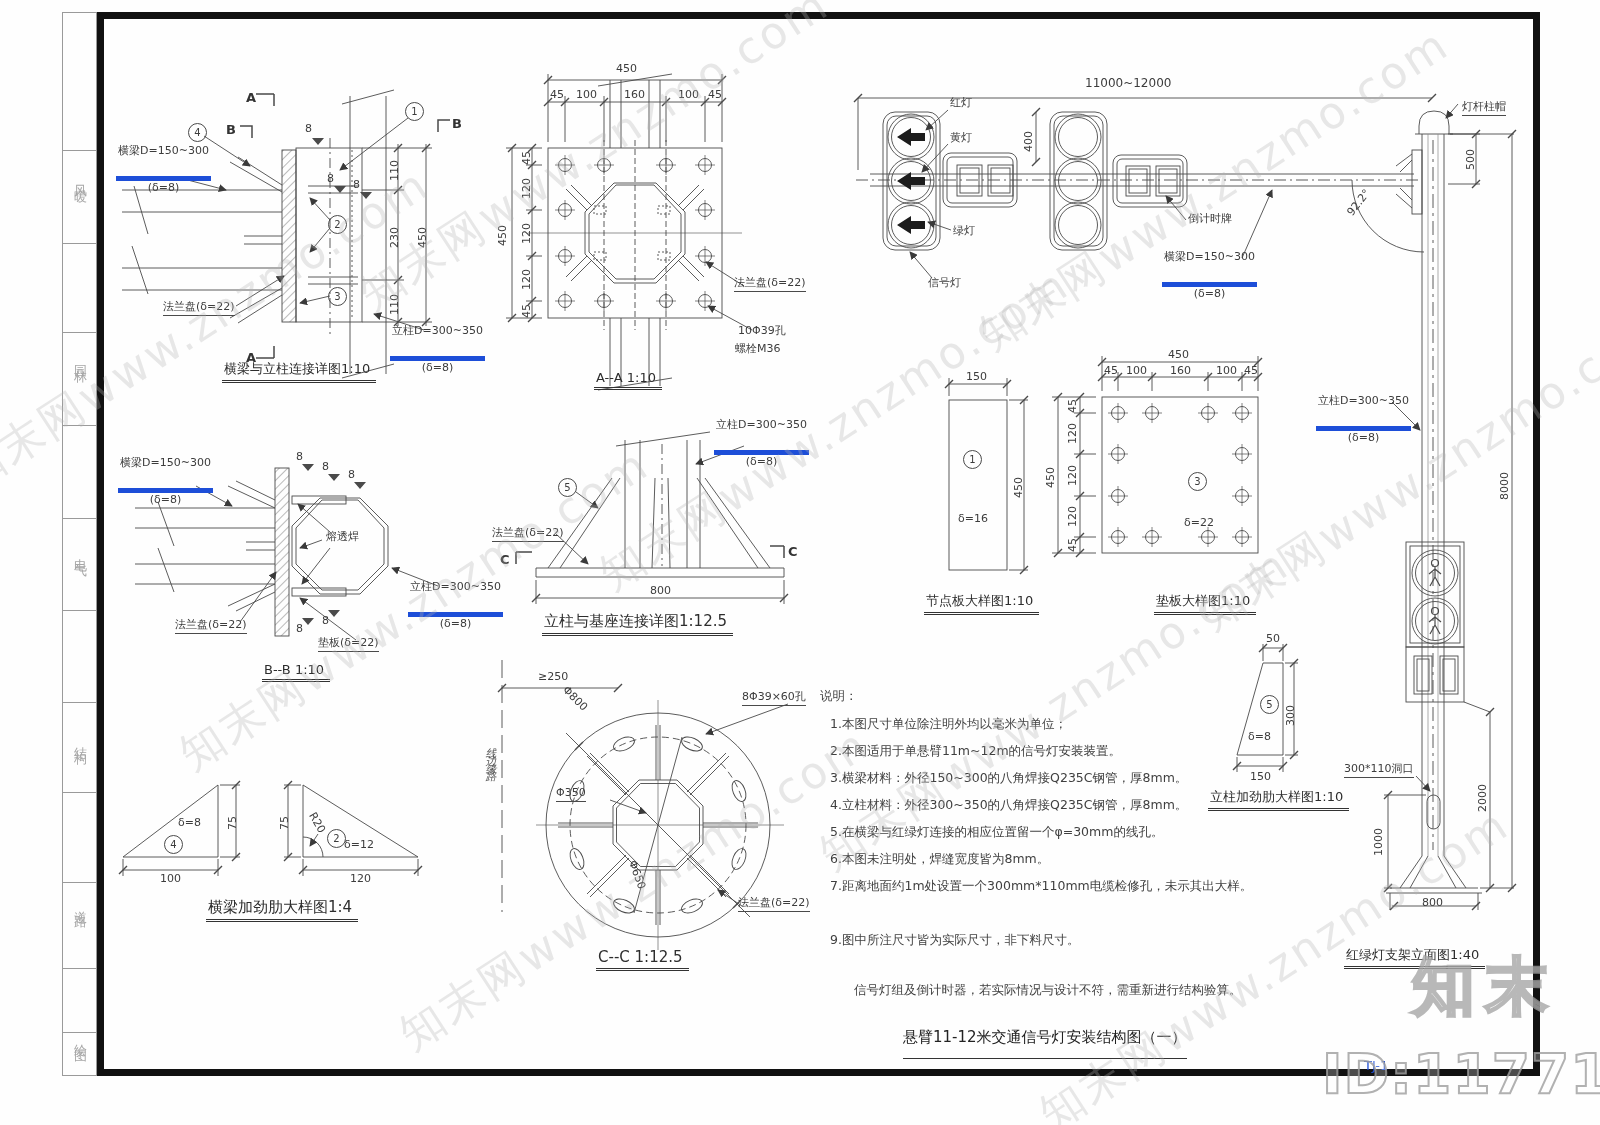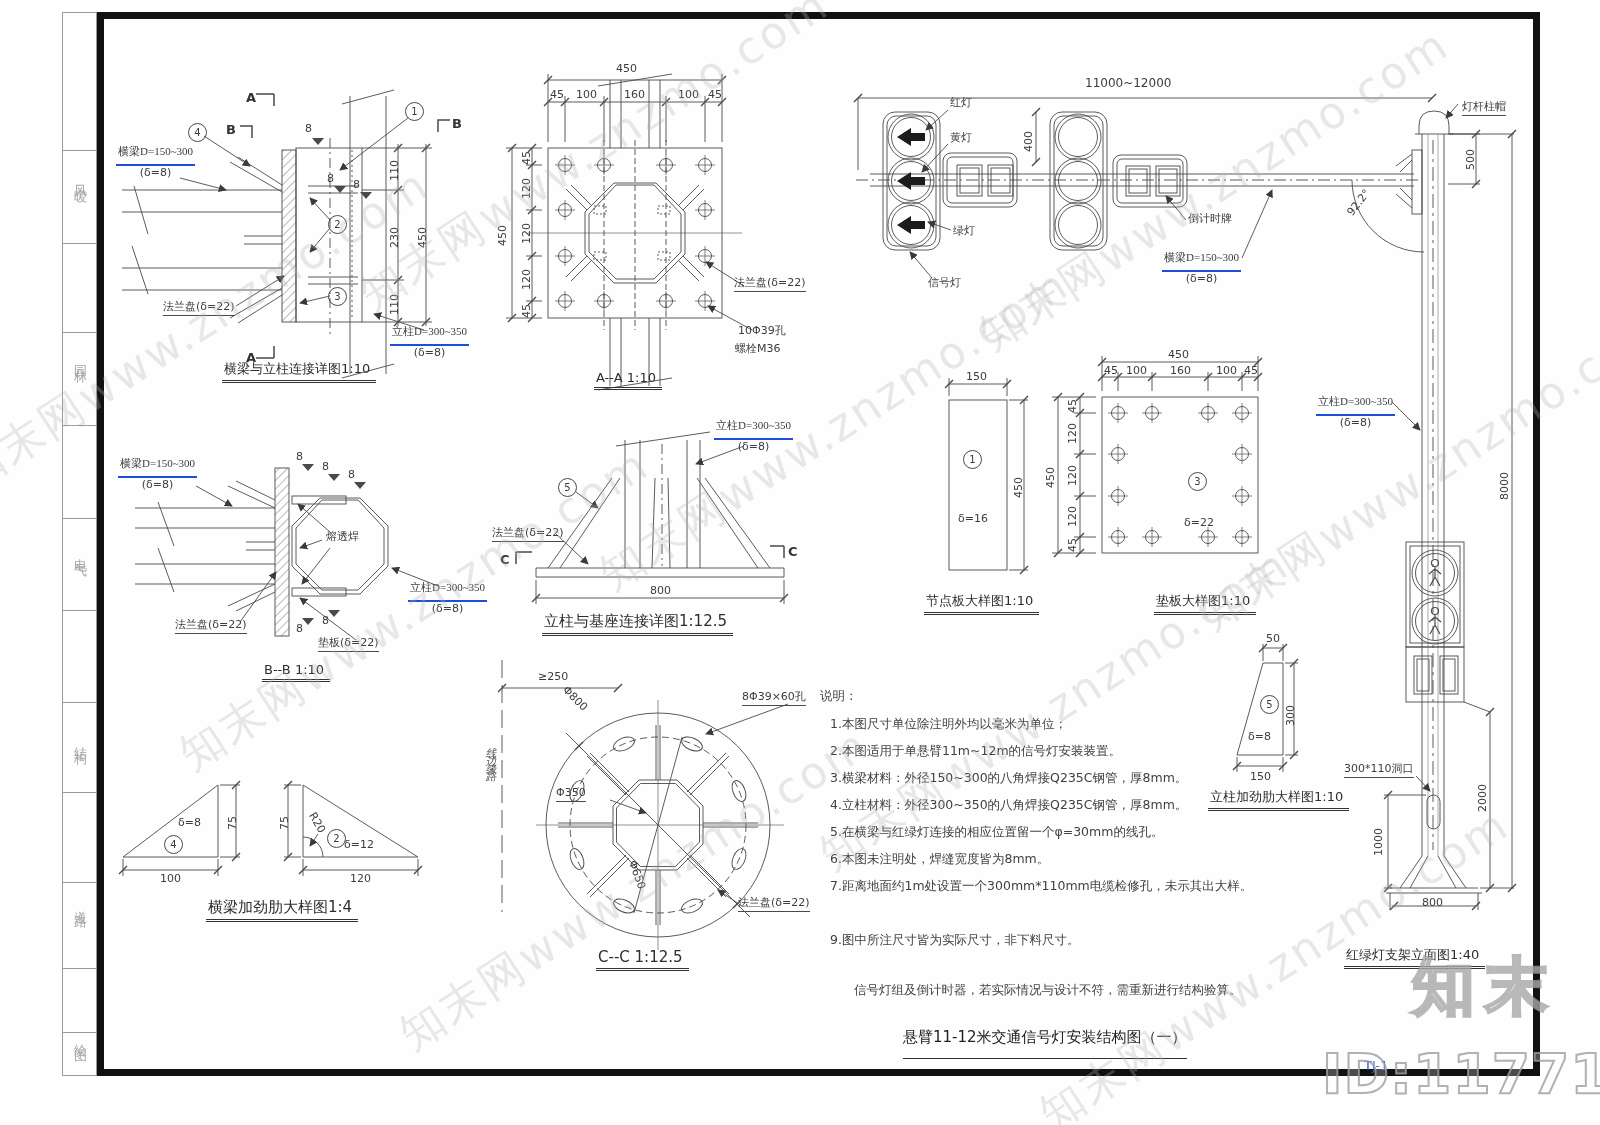--- a/index.html
+++ b/index.html
@@ -7,21 +7,21 @@
          font-family:"DejaVu Sans","Liberation Sans",sans-serif;color:#3c3c3c;}
   .frame{position:absolute;left:97px;top:12px;width:1443px;height:1064px;
          border:7px solid #111;box-sizing:border-box;}
   .strip{position:absolute;left:62px;top:12px;width:35px;height:1064px;
          border:1px solid #9a9a9a;box-sizing:border-box;}
   .sdiv{position:absolute;left:62px;width:35px;height:1px;background:#9a9a9a;}
   .slab{position:absolute;left:71px;width:18px;writing-mode:vertical-rl;text-orientation:upright;
         color:#a6a6a6;font-size:13px;letter-spacing:5px;}
   .lbl{position:absolute;font-size:11px;color:#3c3c3c;line-height:1.25;white-space:nowrap;}
   .lb2{position:absolute;font-size:11px;color:#3c3c3c;line-height:1.3;white-space:nowrap;text-align:center;}
-  .lb2 .tl{border-bottom:2px solid #1d4ed8;padding:0 2px 6px 2px;display:inline-block;font-family:Liberation Serif, serif;}
+  .lb2 .tl{border-bottom:5px solid #1d4ed8;padding:0 2px 18px 2px;display:inline-block;}
   .ul{border-bottom:1px solid #4a4a4a;padding-bottom:1px;}
   .rot{transform:rotate(-90deg);transform-origin:0 0;}
   .cap{position:absolute;font-size:13px;color:#2d2d2d;border-bottom:3px double #333;
        padding:0 6px 2px 2px;white-space:nowrap;}
   .circ{position:absolute;width:17px;height:17px;border:1px solid #4a4a4a;border-radius:50%;
         font-size:10px;line-height:17px;text-align:center;color:#3c3c3c;background:#fff0;}
   .note{position:absolute;font-size:12.5px;color:#3f3f3f;white-space:nowrap;}
   .mark{position:absolute;font-size:13px;font-weight:bold;color:#333;}
   .wm{position:absolute;font-size:44px;letter-spacing:3px;color:rgba(178,178,178,.30);
       transform:rotate(-33deg);white-space:nowrap;pointer-events:none;z-index:50;}

